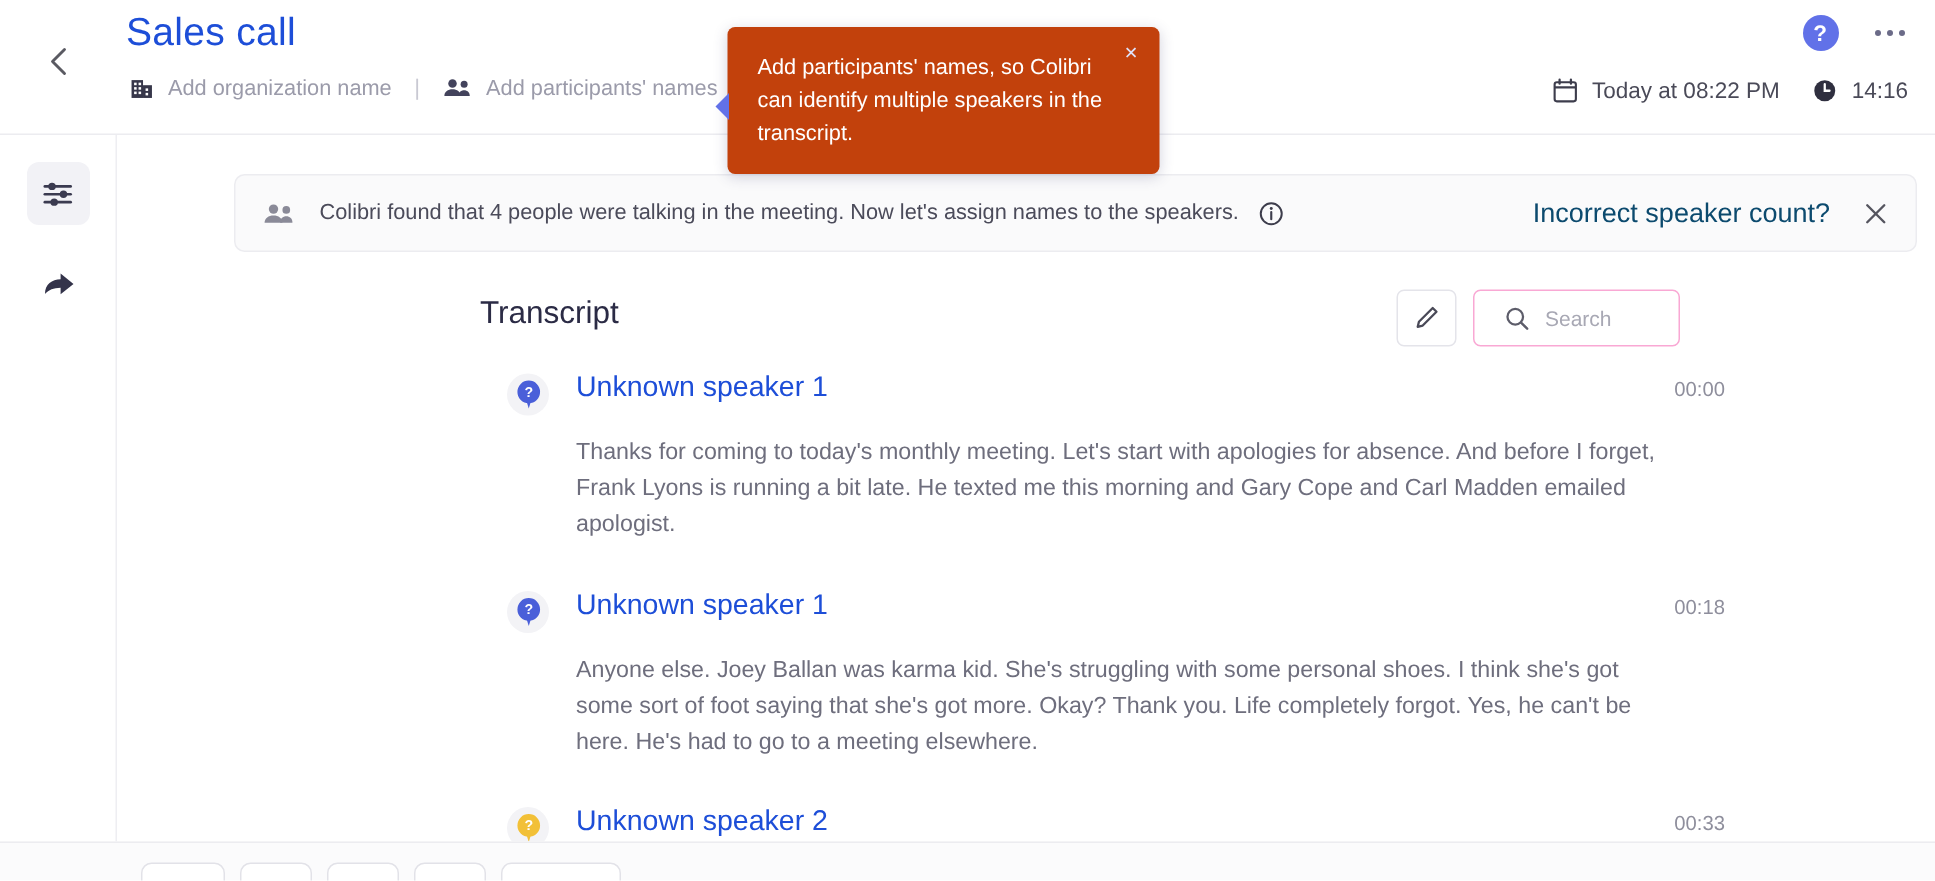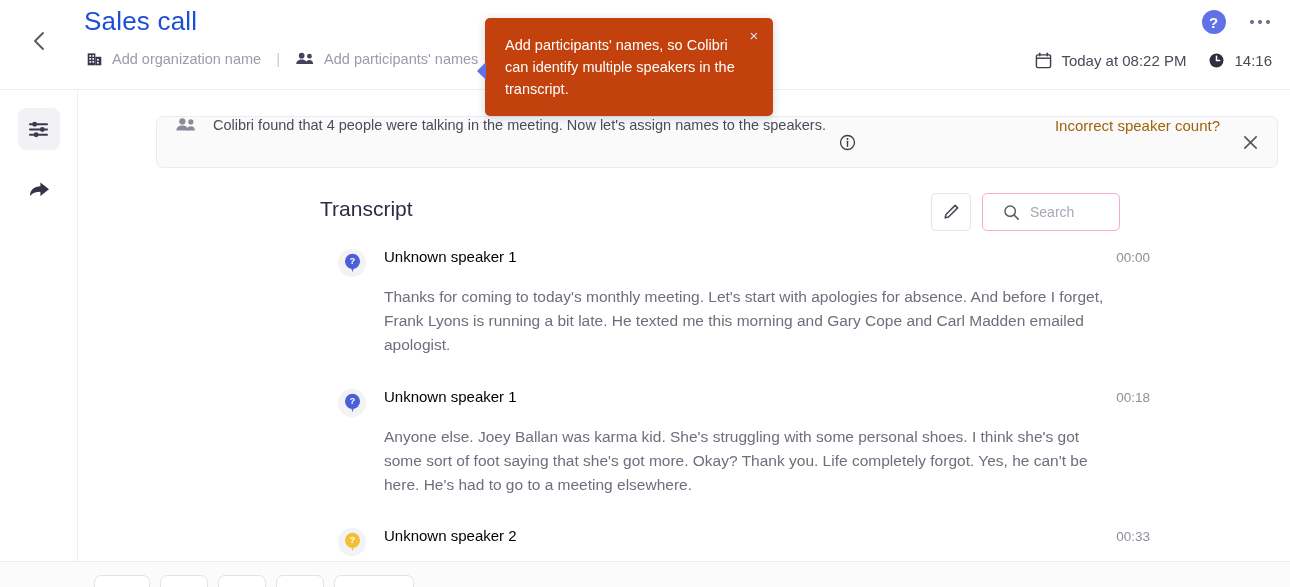--- a/index.html
+++ b/index.html
@@ -84,29 +84,29 @@
 
   
   .main {
     position:absolute; left:78px; top:90px; width:1212px; height:471px;
     background:#fff; overflow:hidden;
   }
 
   .banner {
     position:absolute; left:78px; top:26px; width:1122px; height:52px;
     background:#fafafb; border:1px solid #ececf0; border-radius:7px;
-    display:flex; padding:0 18px;
+    display:flex; align-items:center; padding:0 18px;
   }
   .banner-text {
     font-size:14.5px; color:#4b4b5a; margin-left:16px;
   }
   .banner-info { margin-left:13px; display:flex; align-items:center; cursor:pointer; }
   .banner-spacer { flex:1; }
   .banner-link {
-    font-size:15px; color:#a16207; cursor:pointer; margin-right:22px;
+    font-size:18px; color:#0c4a6e; cursor:pointer; margin-right:22px;
   }
   .banner-close { cursor:pointer; display:flex; align-items:center; color:#55555f; }
 
   .tr-head {
     position:absolute; left:242px; top:103px; width:800px; height:42px;
   }
   .tr-title { font-size:21px; color:#2b2b45; position:absolute; left:0; top:4px; }
   .tr-actions { position:absolute; right:0; top:0; display:flex; gap:11px; }
   .edit-btn {
     width:40px; height:38px; border:1px solid #e4e4ea; border-radius:5px;
@@ -120,21 +120,21 @@
 
   
   .tr-list { position:absolute; left:242px; top:158px; width:830px; }
   .tr-item { position:relative; padding-left:64px; margin-bottom:30px; }
   .av {
     position:absolute; left:18px; top:1px; width:28px; height:28px;
     border-radius:50%; background:#f3f3f6;
     display:flex; align-items:center; justify-content:center;
   }
   .tr-row1 { display:flex; align-items:baseline; }
-  .spk { font-size:15px; color:#000000; }
+  .spk { font-size:19px; color:#1d4ed8; }
   .spk-spacer { flex:1; }
   .ts { font-size:13.5px; color:#8e8e9c; }
   .tr-text {
     margin-top:20px; font-size:15.5px; line-height:1.56; color:#6e6e7d;
     max-width:720px;
   }
 
   
   .bottom {
     position:absolute; left:0; top:561px; width:1290px; height:26px;

